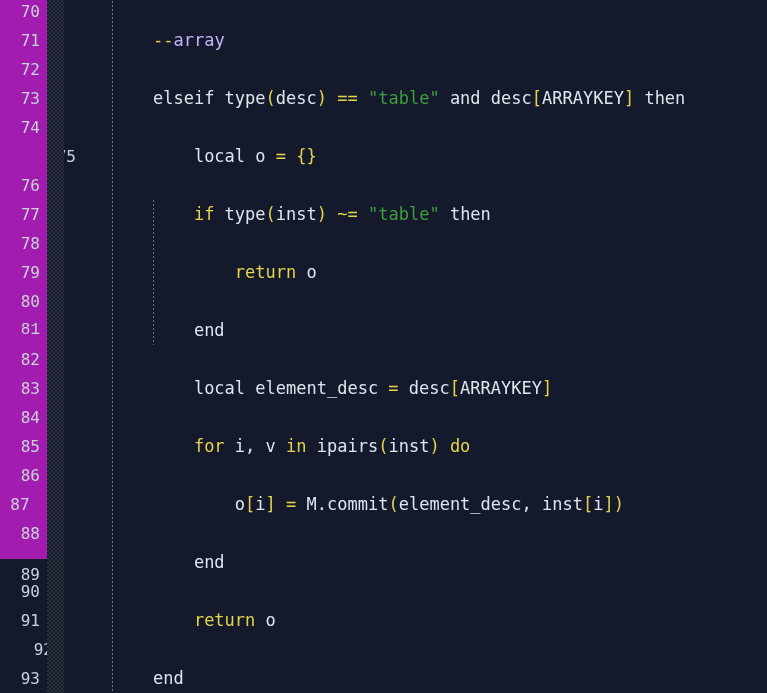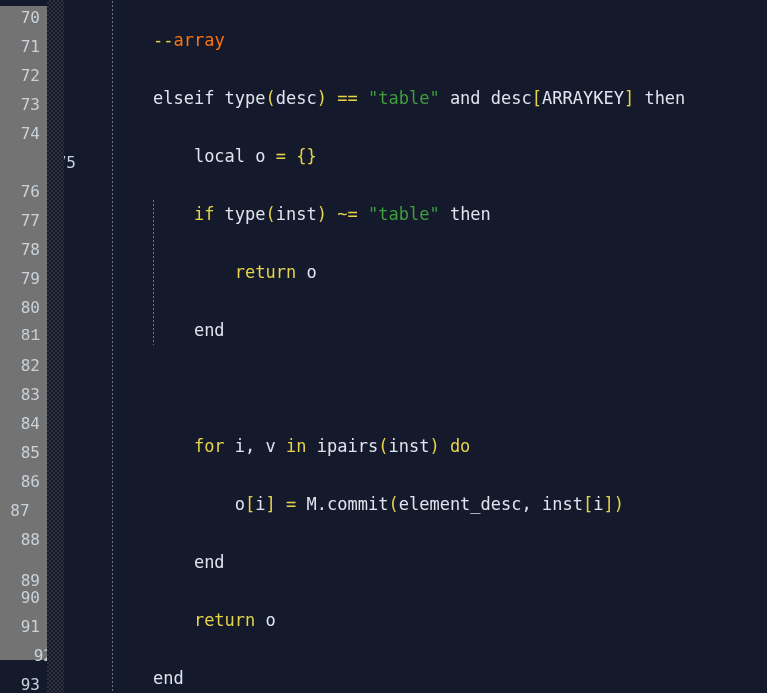--- a/index.html
+++ b/index.html
@@ -17,24 +17,24 @@
   #editor {
     position: relative;
     width: 767px;
     height: 693px;
     background: #141a2b;
   }
 
   
   #gutter {
     position: absolute;
-    left: 0; top: 6px;
+    left: 0; top: 0;
     width: 47px;
-    height: 654px;
-    background: #737373;
+    height: 559px;
+    background: #a21caf;
     z-index: 3;
   }
   
   #gutter-dither {
     position: absolute;
     left: 47px; top: 0;
     width: 17px;
     height: 693px;
     background-color: #141a2b;
     background-image:
@@ -83,21 +83,21 @@
     font-size: 17px;
     font-family: "DejaVu Sans Mono", "Liberation Mono", monospace;
     z-index: 4;
     color: #dfe5ee;
   }
 
   .tok-plain   { color: #dfe5ee; }
   .tok-keyword { color: #e5d44a; }
   .tok-op      { color: #e5d44a; }
   .tok-string  { color: #3f9e3f; }
-  .tok-comment { color: #f97316; }
+  .tok-comment { color: #c4b5fd; }
   .tok-comment-dash { color: #e5d44a; }
 </style>
 </head>
 <body>
 
 <div id="editor">
 
   <div id="gutter">
       <div class="line-no" style="top: -3px;">70</div>
       <div class="line-no" style="top: 26px;">71</div>
@@ -135,20 +135,21 @@
       <div class="code-line" style="top: 84px; left: 48px;"><span class="tok-plain">    </span><span class="tok-plain">elseif type</span><span class="tok-op">(</span><span class="tok-plain">desc</span><span class="tok-op">)</span><span class="tok-plain"> </span><span class="tok-op">==</span><span class="tok-plain"> </span><span class="tok-string">"table"</span><span class="tok-plain"> and desc</span><span class="tok-op">[</span><span class="tok-plain">ARRAYKEY</span><span class="tok-op">]</span><span class="tok-plain"> then</span></div>
       <div class="code-line" style="top: 113px; left: 48px;"></div>
       <div class="code-line" style="top: 142px; left: 48px;"><span class="tok-plain">        </span><span class="tok-plain">local o </span><span class="tok-op">=</span><span class="tok-plain"> </span><span class="tok-op">{}</span></div>
       <div class="code-line" style="top: 171px; left: 48px;"></div>
       <div class="code-line" style="top: 200px; left: 48px;"><span class="tok-plain">        </span><span class="tok-keyword">if</span><span class="tok-plain"> type</span><span class="tok-op">(</span><span class="tok-plain">inst</span><span class="tok-op">)</span><span class="tok-plain"> </span><span class="tok-op">~=</span><span class="tok-plain"> </span><span class="tok-string">"table"</span><span class="tok-plain"> then</span></div>
       <div class="code-line" style="top: 229px; left: 48px;"></div>
       <div class="code-line" style="top: 258px; left: 48px;"><span class="tok-plain">            </span><span class="tok-keyword">return</span><span class="tok-plain"> o</span></div>
       <div class="code-line" style="top: 287px; left: 48px;"></div>
       <div class="code-line" style="top: 316px; left: 48px;"><span class="tok-plain">        </span><span class="tok-plain">end</span></div>
       <div class="code-line" style="top: 345px; left: 48px;"></div>
+      <div class="code-line" style="top: 374px; left: 48px;"><span class="tok-plain">        </span><span class="tok-plain">local element_desc </span><span class="tok-op">=</span><span class="tok-plain"> desc</span><span class="tok-op">[</span><span class="tok-plain">ARRAYKEY</span><span class="tok-op">]</span></div>
       <div class="code-line" style="top: 403px; left: 48px;"></div>
       <div class="code-line" style="top: 432px; left: 48px;"><span class="tok-plain">        </span><span class="tok-keyword">for</span><span class="tok-plain"> i, v </span><span class="tok-keyword">in</span><span class="tok-plain"> ipairs</span><span class="tok-op">(</span><span class="tok-plain">inst</span><span class="tok-op">)</span><span class="tok-plain"> </span><span class="tok-keyword">do</span></div>
       <div class="code-line" style="top: 461px; left: 48px;"></div>
       <div class="code-line" style="top: 490px; left: 48px;"><span class="tok-plain">            </span><span class="tok-plain">o</span><span class="tok-op">[</span><span class="tok-plain">i</span><span class="tok-op">]</span><span class="tok-plain"> </span><span class="tok-op">=</span><span class="tok-plain"> M.commit</span><span class="tok-op">(</span><span class="tok-plain">element_desc, inst</span><span class="tok-op">[</span><span class="tok-plain">i</span><span class="tok-op">])</span></div>
       <div class="code-line" style="top: 519px; left: 48px;"></div>
       <div class="code-line" style="top: 548px; left: 48px;"><span class="tok-plain">        </span><span class="tok-plain">end</span></div>
       <div class="code-line" style="top: 577px; left: 48px;"></div>
       <div class="code-line" style="top: 606px; left: 48px;"><span class="tok-plain">        </span><span class="tok-keyword">return</span><span class="tok-plain"> o</span></div>
       <div class="code-line" style="top: 635px; left: 48px;"></div>
       <div class="code-line" style="top: 664px; left: 48px;"><span class="tok-plain">    </span><span class="tok-plain">end</span></div>

